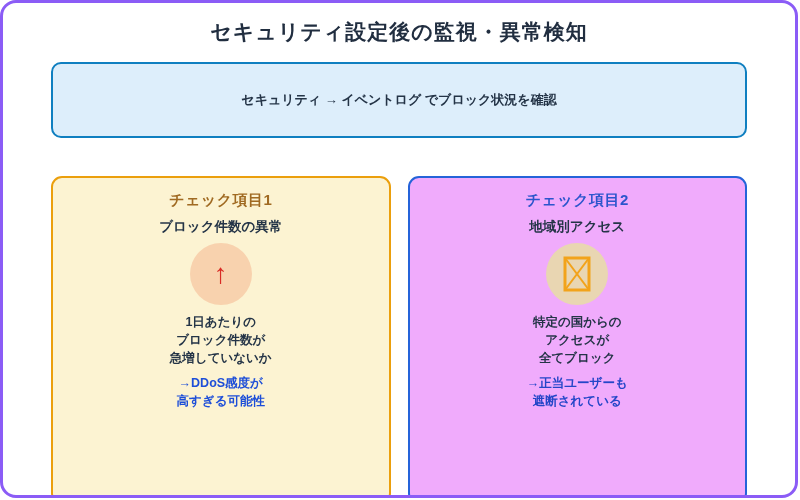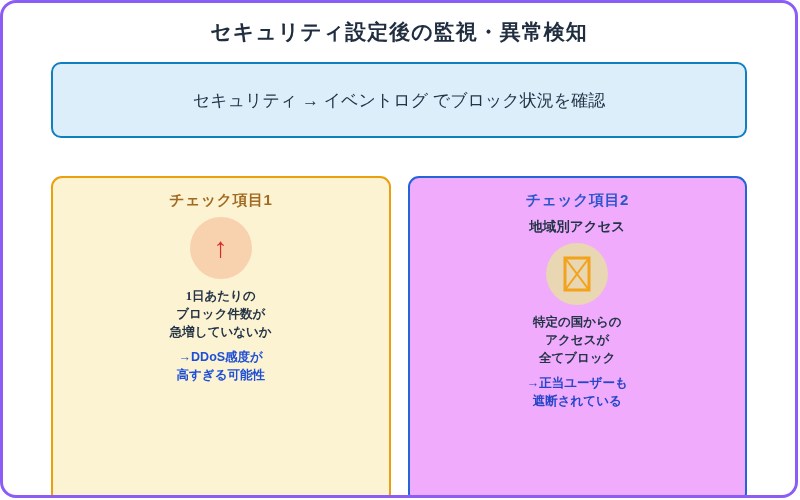--- a/index.html
+++ b/index.html
@@ -13,21 +13,21 @@
     margin:0;padding-top:15px;text-align:center;
     font-size:21px;font-weight:bold;color:#212e40;letter-spacing:1px;
   }
   .info-box{
     box-sizing:border-box;margin:16px 48px 0 48px;height:76px;
     background:#ddeefb;border:2px solid #0f7fc0;border-radius:10px;
     display:flex;flex-direction:column;justify-content:center;align-items:center;
     gap:6px;
   }
   .info-title{font-size:15.5px;font-weight:bold;color:#0d4f76;}
-  .info-subtitle{font-size:17px;font-weight:normal;color:#243447;}
+  .info-subtitle{font-size:13px;font-weight:bold;color:#243447;}
   .cards{
     display:flex;gap:17px;margin:38px 48px 0 48px;
   }
   .card{
     box-sizing:border-box;flex:1;height:328px;border-radius:11px;
     border:2px solid;display:flex;flex-direction:column;align-items:center;
     padding-top:13px;text-align:center;
   }
   .card--1{background:#fcf3d2;border-color:#eb9f0c;}
   .card--2{background:#f0abfc;border-color:#2563d9;text-align:center;}
@@ -46,21 +46,21 @@
   .card--3 .icon-circle{background:#d7f2e2;border:2px solid #8fd9b0;box-sizing:border-box;}
   .arrow-glyph{font-size:28px;font-weight:bold;color:#d92b25;line-height:1;}
   .tofu-icon{display:block;}
   .info-glyph{
     width:24px;height:24px;border-radius:50%;border:2px solid #2aa876;box-sizing:border-box;
     display:flex;align-items:center;justify-content:center;
     font-size:13px;font-weight:bold;color:#2aa876;font-family:"Liberation Serif","DejaVu Serif",serif;
   }
   .card-body{
     margin-top:9px;font-size:12.5px;font-weight:bold;color:#243447;
-    line-height:1.42;white-space:pre-line;font-family:Liberation Serif, serif;
+    line-height:1.42;white-space:pre-line;
   }
   .card-note{
     margin-top:8px;font-size:12.5px;font-weight:bold;line-height:1.42;white-space:pre-line;
   }
   .card--1 .card-note{color:#1d4ed8;}
   .card--2 .card-note{color:#2446c8;font-family:Liberation Serif, serif;}
   .card--3 .card-note{color:#0c6e60;}
 </style>
 </head>
 <body>
@@ -70,20 +70,21 @@
   <h1 class="page-title">セキュリティ設定後の監視・異常検知</h1>
 
   <div class="info-box">
     <div class="info-subtitle">セキュリティ → イベントログ でブロック状況を確認</div>
   </div>
 
   <div class="cards">
 
     <div class="card card--1">
       <div class="card-title">チェック項目1</div>
+      <div class="card-subtitle">ブロック件数の異常</div>
       <div class="icon-circle">
         <span class="arrow-glyph">↑</span>
       </div>
       <div class="card-body">1日あたりの
 ブロック件数が
 急増していないか</div>
       <div class="card-note">→DDoS感度が
 高すぎる可能性</div>
     </div>
 

